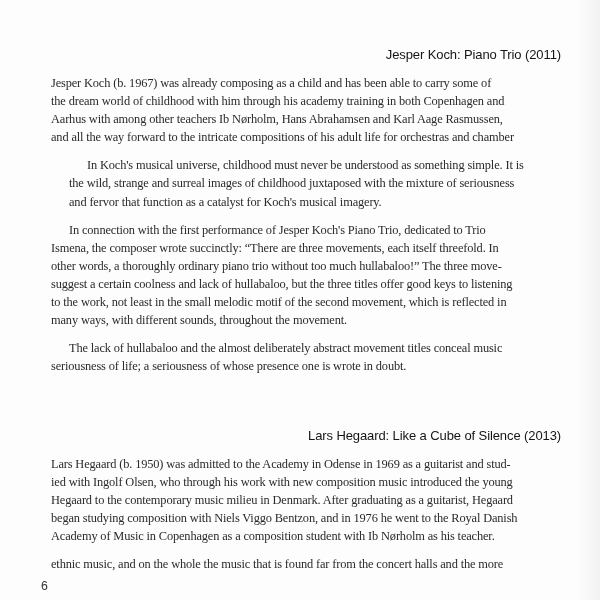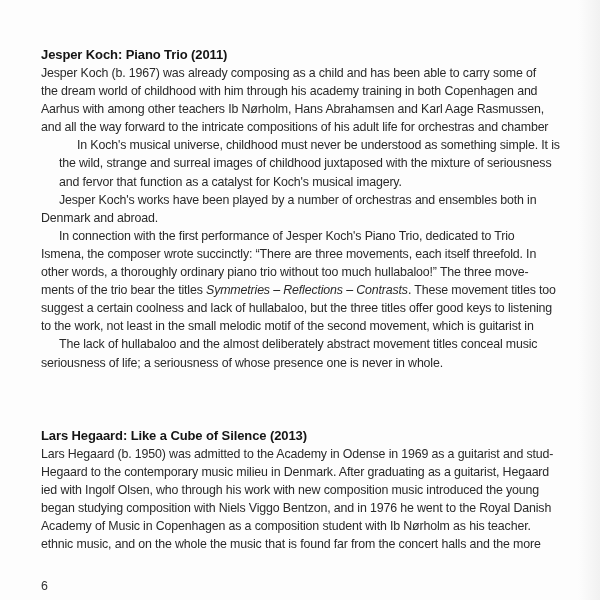--- a/index.html
+++ b/index.html
@@ -13,24 +13,24 @@
     .edge {
       position: absolute; top: 0; right: 0; width: 22px; height: 600px;
       background: linear-gradient(to right, #fdfdfd, #f1f1f1);
     }
     .page {
       position: absolute; left: 41px; top: 46px; width: 520px;
       font-size: 12.4px; line-height: 18.1px;
       letter-spacing: -0.15px;
     }
     h2 {
-      margin: 0; font-size: 13px; font-weight: bold; line-height: 18px;
-      color: #151515; letter-spacing: -0.1px;
+      margin: 0; font-size: 13px; font-weight: normal; line-height: 18px;
+      color: #151515; letter-spacing: -0.1px; text-align: right;
     }
-    p { margin: 0; }
+    p { margin: 10px; font-family: Liberation Serif, serif; }
     p.indent { text-indent: 18px; }
     .section2 { position: absolute; left: 41px; top: 427px; width: 520px;
       font-size: 12.4px; line-height: 18.1px; letter-spacing: -0.15px; }
     .line { white-space: nowrap; display: block; }
     .pagenum {
       position: absolute; left: 41px; top: 579px;
       font-size: 12.4px; color: #333;
     }
     em { font-style: italic; }
   </style>
@@ -48,47 +48,43 @@
     <span class="line">Aarhus with among other teachers Ib Nørholm, Hans Abrahamsen and Karl Aage Rasmussen,</span>
     <span class="line">and all the way forward to the intricate compositions of his adult life for orchestras and chamber</span>
   </p>
 
   <p class="indent">
     <span class="line" style="padding-left:18px">In Koch's musical universe, childhood must never be understood as something simple. It is</span>
     <span class="line">the wild, strange and surreal images of childhood juxtaposed with the mixture of seriousness</span>
     <span class="line">and fervor that function as a catalyst for Koch's musical imagery.</span>
   </p>
 
-  <p>
-    <span class="line" style="padding-left:18px">Jesper Koch's works have been played by a number of orchestras and ensembles both in</span>
-    <span class="line">Denmark and abroad.</span>
-  </p>
 
   <p>
     <span class="line" style="padding-left:18px">In connection with the first performance of Jesper Koch's Piano Trio, dedicated to Trio</span>
     <span class="line">Ismena, the composer wrote succinctly: “There are three movements, each itself threefold. In</span>
     <span class="line">other words, a thoroughly ordinary piano trio without too much hullabaloo!” The three move-</span>
-    <span class="line"><span>ments of the trio bear the titles </span><em>Symmetries – Reflections – Contrasts</em><span>. These movement titles too</span></span>
     <span class="line">suggest a certain coolness and lack of hullabaloo, but the three titles offer good keys to listening</span>
-    <span class="line">to the work, not least in the small melodic motif of the second movement, which is guitarist in</span>
+    <span class="line">to the work, not least in the small melodic motif of the second movement, which is reflected in</span>
+    <span class="line">many ways, with different sounds, throughout the movement.</span>
   </p>
 
   <p>
     <span class="line" style="padding-left:18px">The lack of hullabaloo and the almost deliberately abstract movement titles conceal music</span>
-    <span class="line">seriousness of life; a seriousness of whose presence one is never in whole.</span>
+    <span class="line">seriousness of life; a seriousness of whose presence one is wrote in doubt.</span>
   </p>
 </div>
 
 <div class="section2">
   <h2>Lars Hegaard: Like a Cube of Silence (2013)</h2>
 
   <p>
     <span class="line">Lars Hegaard (b. 1950) was admitted to the Academy in Odense in 1969 as a guitarist and stud-</span>
+    <span class="line">ied with Ingolf Olsen, who through his work with new composition music introduced the young</span>
     <span class="line">Hegaard to the contemporary music milieu in Denmark. After graduating as a guitarist, Hegaard</span>
-    <span class="line">ied with Ingolf Olsen, who through his work with new composition music introduced the young</span>
     <span class="line">began studying composition with Niels Viggo Bentzon, and in 1976 he went to the Royal Danish</span>
     <span class="line">Academy of Music in Copenhagen as a composition student with Ib Nørholm as his teacher.</span>
   </p>
 
   <p>
     <span class="line">ethnic music, and on the whole the music that is found far from the concert halls and the more</span>
   </p>
 </div>
 
 <div class="pagenum">6</div>

